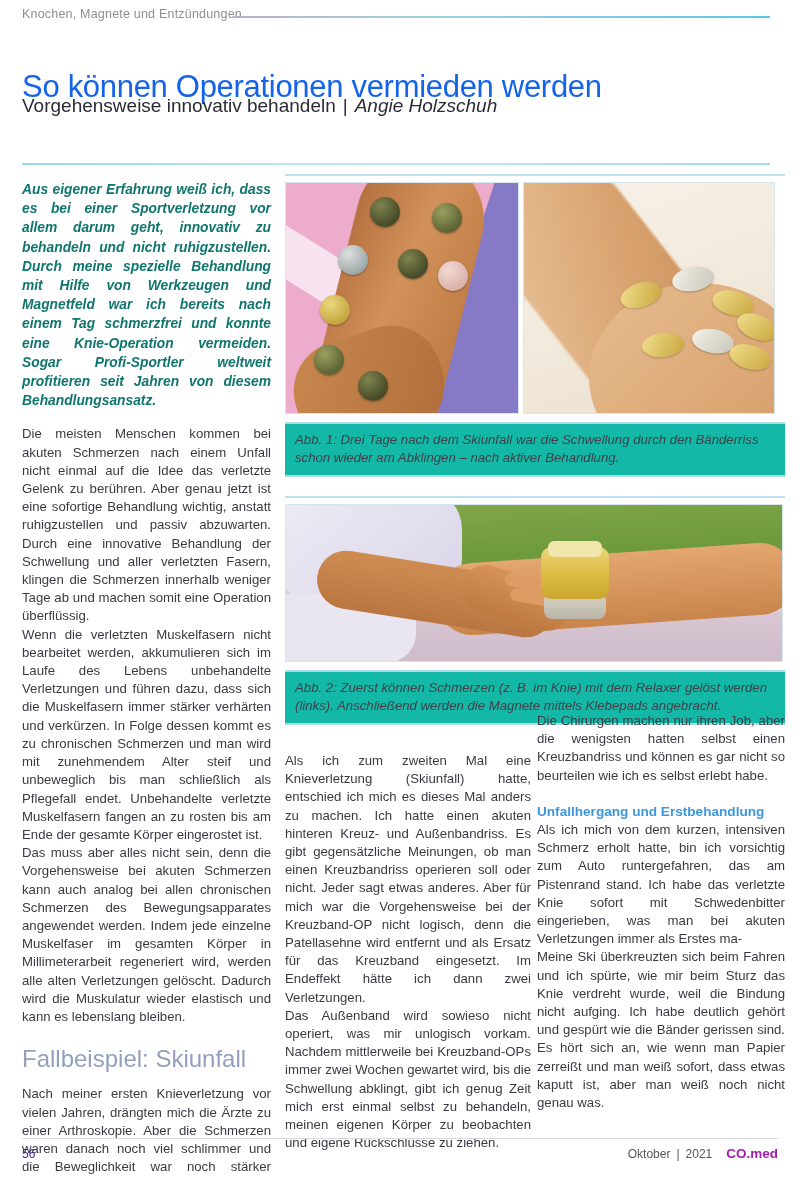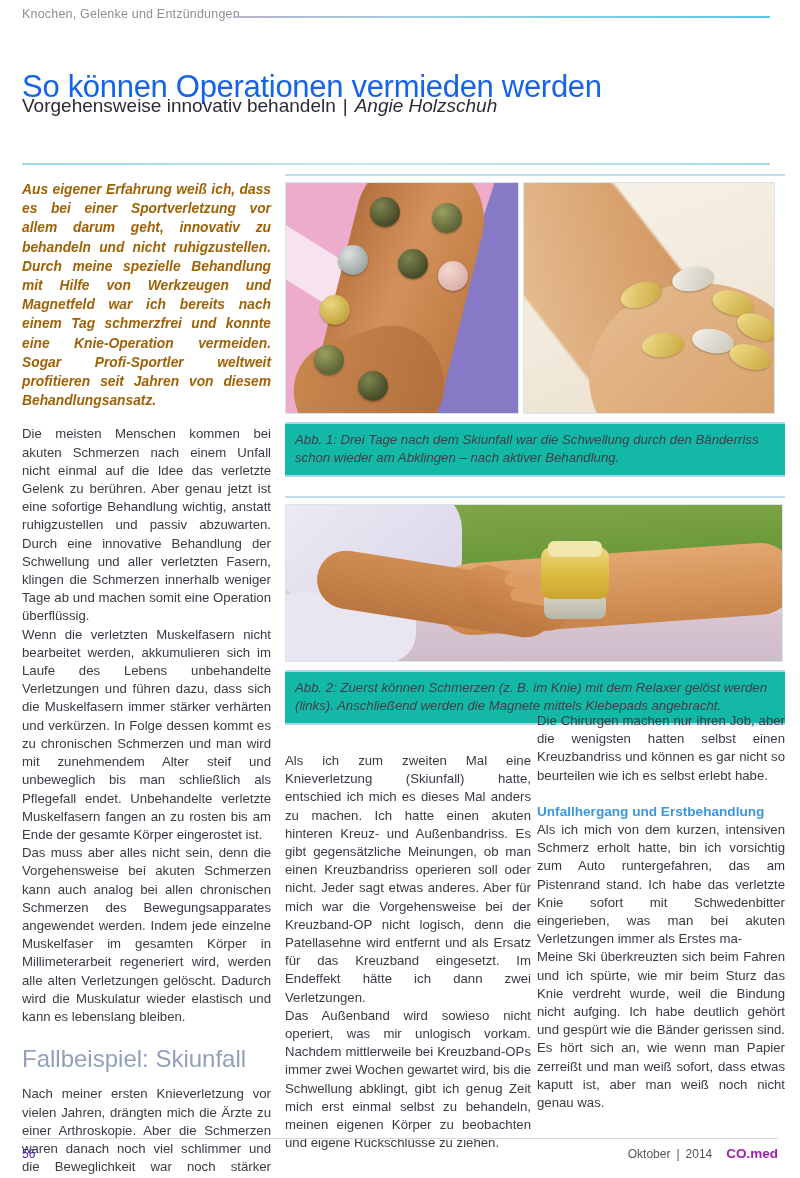--- a/index.html
+++ b/index.html
@@ -16,21 +16,21 @@
   .subtitle .sep{margin:0 7px;color:#2b2b33;}
   .subtitle .author{font-style:italic;}
   .head-rule{position:absolute;top:163px;left:22px;width:748px;height:2px;
     background:linear-gradient(90deg,#9bd8ea,#c2e8f2 45%,#a6dcec);}
   
   .col{position:absolute;font-size:13.2px;line-height:18.2px;text-align:justify;color:#3a3a44;}
   .col p{margin:0;}
   #col1{left:22px;top:180px;width:249px;}
   #col2{left:285px;top:752px;width:246px;}
   #col3{left:537px;top:712px;width:248px;}
-  .intro{font-weight:bold;font-style:italic;font-size:13.8px;line-height:19.2px;color:#a16207;margin:0 0 15px 0 !important;}
+  .intro{font-weight:bold;font-style:italic;font-size:13.8px;line-height:19.2px;color:#0f766e;margin:0 0 15px 0 !important;}
   .case-heading{font-size:24px;color:#93a0bd;font-weight:400;margin:24px 0 17px 0 !important;text-align:left;}
   .sub-heading{color:#3c96dc;font-size:13.6px;margin:18px 0 0 0 !important;text-align:left;}
   
   .fig-col{position:absolute;left:285px;width:500px;}
   #fig1{top:174px;}
   #fig2{top:496px;}
   .figure{border-top:2px solid #bfe0ee;}
   .fig-images{margin-top:6px;display:flex;gap:4px;}
   .photo{position:relative;overflow:hidden;border:1px solid #d5e6ef;box-sizing:border-box;}
   .caption{margin-top:8px;border-top:2px solid #abd8ea;border-bottom:2px solid #abd8ea;
@@ -81,21 +81,21 @@
   
   .footer-rule{position:absolute;top:1138px;left:22px;width:756px;height:1px;background:#d9d9de;}
   .page-num{position:absolute;top:1147px;left:22px;font-size:12px;color:#4c1d95;}
   .footer-right{position:absolute;top:1146px;right:22px;font-size:12px;color:#55555c;}
   .footer-right .sep{margin:0 6px;}
   .brand{font-weight:bold;font-size:13.5px;color:#a21caf;margin-left:14px;}
 </style>
 </head>
 <body>
 
-<div class="kicker">Knochen, Gelenke und Entzündungen</div>
+<div class="kicker">Knochen, Magnete und Entzündungen</div>
 <div class="kicker-rule"></div>
 <h1 class="title">So können Operationen vermieden werden</h1>
 <div class="subtitle">
   <span>Vorgehensweise innovativ behandeln</span><span class="sep">|</span><span class="author">Angie Holzschuh</span>
 </div>
 <div class="head-rule"></div>
 
 <div class="col" id="col1">
   <p class="intro">Aus eigener Erfahrung weiß ich, dass es bei einer Sportverletzung vor allem darum geht, innovativ zu behandeln und nicht ruhigzustellen. Durch meine spezielle Behandlung mit Hilfe von Werkzeugen und Magnetfeld war ich bereits nach einem Tag schmerzfrei und konnte eine Knie-Operation vermeiden. Sogar Profi-Sportler weltweit profitieren seit Jahren von diesem Behandlungsansatz.</p>
   <p>Die meisten Menschen kommen bei akuten Schmerzen nach einem Unfall nicht einmal auf die Idee das verletzte Gelenk zu berühren. Aber genau jetzt ist eine sofortige Behandlung wichtig, anstatt ruhigzustellen und passiv abzuwarten. Durch eine innovative Behandlung der Schwellung und aller verletzten Fasern, klingen die Schmerzen innerhalb weniger Tage ab und machen somit eine Operation überflüssig.</p>
@@ -164,14 +164,14 @@
 <div class="col" id="col3">
   <p>Die Chirurgen machen nur ihren Job, aber die wenigsten hatten selbst einen Kreuzbandriss und können es gar nicht so beurteilen wie ich es selbst erlebt habe.</p>
   <h3 class="sub-heading">Unfallhergang und Erstbehandlung</h3>
   <p>Als ich mich von dem kurzen, intensiven Schmerz erholt hatte, bin ich vorsichtig zum Auto runtergefahren, das am Pistenrand stand. Ich habe das verletzte Knie sofort mit Schwedenbitter eingerieben, was man bei akuten Verletzungen immer als Erstes ma-</p>
   <p>Meine Ski überkreuzten sich beim Fahren und ich spürte, wie mir beim Sturz das Knie verdreht wurde, weil die Bindung nicht aufging. Ich habe deutlich gehört und gespürt wie die Bänder gerissen sind. Es hört sich an, wie wenn man Papier zerreißt und man weiß sofort, dass etwas kaputt ist, aber man weiß noch nicht genau was.</p>
 </div>
 
 <div class="footer-rule"></div>
 <div class="page-num">56</div>
 <div class="footer-right">
-  <span>Oktober</span><span class="sep">|</span><span>2014</span><span class="brand">CO.med</span>
+  <span>Oktober</span><span class="sep">|</span><span>2021</span><span class="brand">CO.med</span>
 </div>
 
 </body></html>

